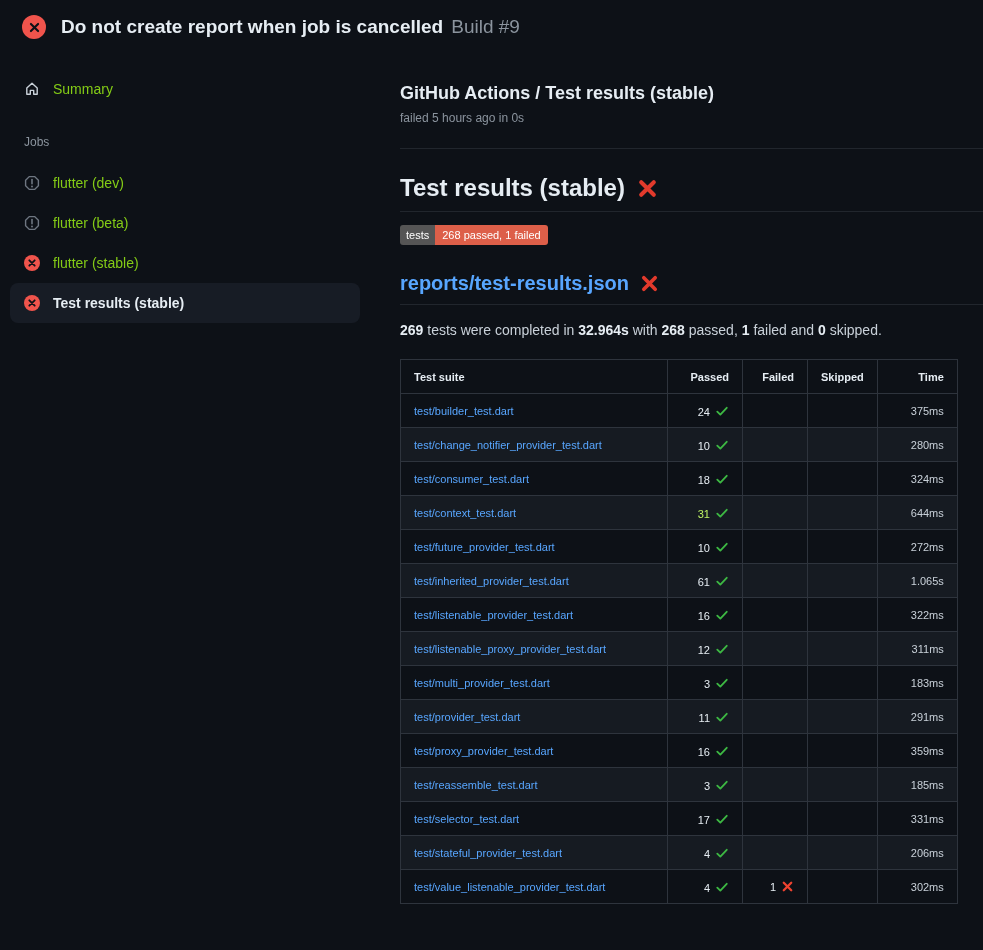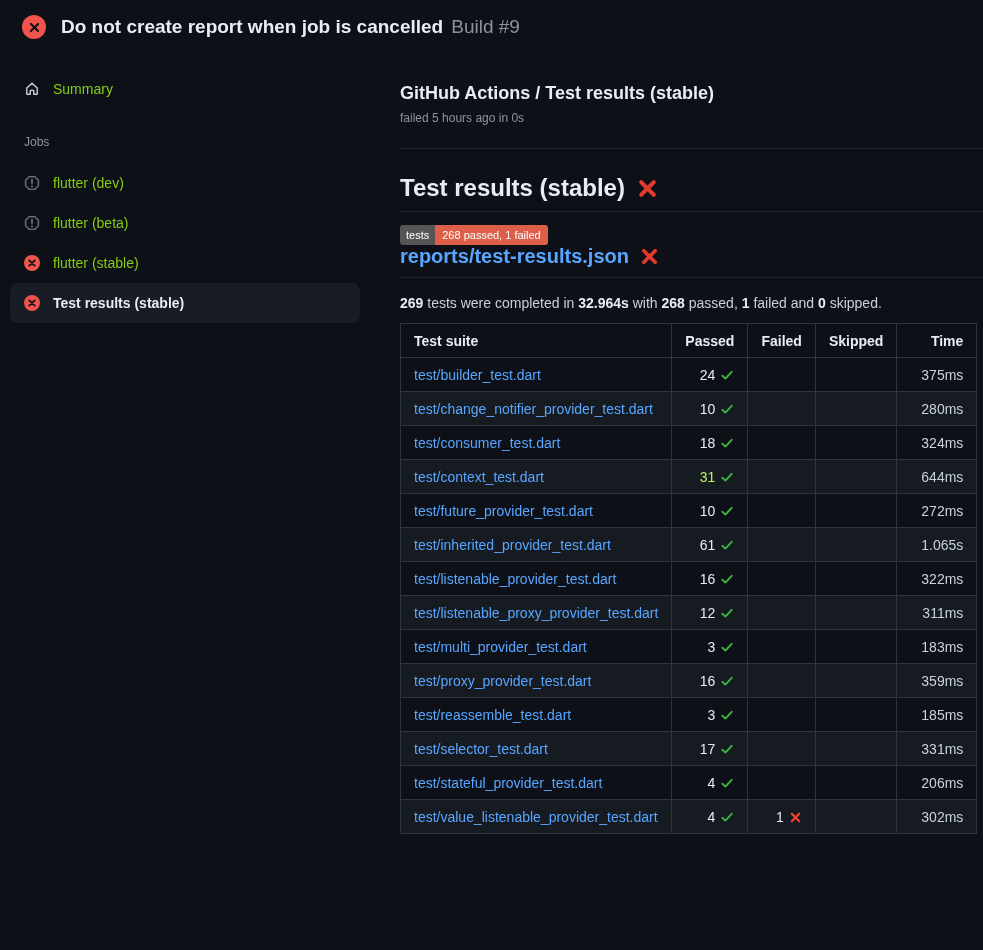--- a/index.html
+++ b/index.html
@@ -42,29 +42,29 @@
 
   .h2-row { display:flex; align-items:center; gap:12px; margin-top:25px;
             padding-bottom:9px; border-bottom:1px solid #21262d; }
   .h2-row .h2-text { font-size:24px; font-weight:700; color:#e6edf3; }
 
   .badge { display:inline-flex; margin-top:13px; font-size:11px; font-weight:400;
            border-radius:3px; overflow:hidden; color:#fff; }
   .badge .badge-label { background:var(--badge-left,#555555); padding:4px 6px; }
   .badge .badge-value { background:var(--badge-right,#dd5f49); padding:4px 7px; }
 
-  .h3-row { display:flex; align-items:center; gap:11px; 
+  .h3-row { display:flex; align-items:center; gap:11px; margin-top:27px;
             padding-bottom:9px; border-bottom:1px solid #21262d; }
   .h3-row .h3-text { font-size:20px; font-weight:700; color:var(--link,#58a6ff); cursor:pointer; }
 
   .summary-line { margin-top:17px; font-size:14px; color:#c9d1d9; }
   .summary-line b { color:#e6edf3; font-weight:700; }
 
   
-  table.results { border-collapse:collapse; margin-top:12px; font-size:14px; table-layout:fixed; }
+  table.results { border-collapse:collapse; margin-top:21px; font-size:11px; table-layout:fixed; }
   .results th, .results td { border:1px solid #2e343d; padding:7px 13px; height:34px; }
   .results th { font-weight:700; color:#e6edf3; text-align:right; }
   .results th:first-child { text-align:left; }
   .results td { color:#c9d1d9; }
   .results tbody tr:nth-child(even) { background:#161b22; }
   .results td.num { text-align:right; white-space:nowrap; }
   .results a.suite { color:var(--link,#58a6ff); text-decoration:none; cursor:pointer; }
   .cell-ico { vertical-align:-2px; margin-left:5px; }
 </style>
 </head>
@@ -257,20 +257,29 @@
           <tr>
             <td><a class="suite">test/multi_provider_test.dart</a></td>
             <td class="num"><span style="color:#e6edf3">3</span><svg class="cell-ico" width="14" height="14" viewBox="0 0 16 16">
                 <path d="M2.6 8.7 L6.1 12.1 L13.4 4.3" fill="none" stroke="#3db843" stroke-width="2.1" stroke-linecap="round" stroke-linejoin="round"></path>
               </svg></td>
             <td class="num"></td>
             <td class="num"></td>
             <td class="num">183ms</td>
           </tr>
           <tr>
+            <td><a class="suite">test/provider_test.dart</a></td>
+            <td class="num"><span style="color:#e6edf3">11</span><svg class="cell-ico" width="14" height="14" viewBox="0 0 16 16">
+                <path d="M2.6 8.7 L6.1 12.1 L13.4 4.3" fill="none" stroke="#3db843" stroke-width="2.1" stroke-linecap="round" stroke-linejoin="round"></path>
+              </svg></td>
+            <td class="num"></td>
+            <td class="num"></td>
+            <td class="num">291ms</td>
+          </tr>
+          <tr>
             <td><a class="suite">test/proxy_provider_test.dart</a></td>
             <td class="num"><span style="color:#e6edf3">16</span><svg class="cell-ico" width="14" height="14" viewBox="0 0 16 16">
                 <path d="M2.6 8.7 L6.1 12.1 L13.4 4.3" fill="none" stroke="#3db843" stroke-width="2.1" stroke-linecap="round" stroke-linejoin="round"></path>
               </svg></td>
             <td class="num"></td>
             <td class="num"></td>
             <td class="num">359ms</td>
           </tr>
           <tr>
             <td><a class="suite">test/reassemble_test.dart</a></td>

